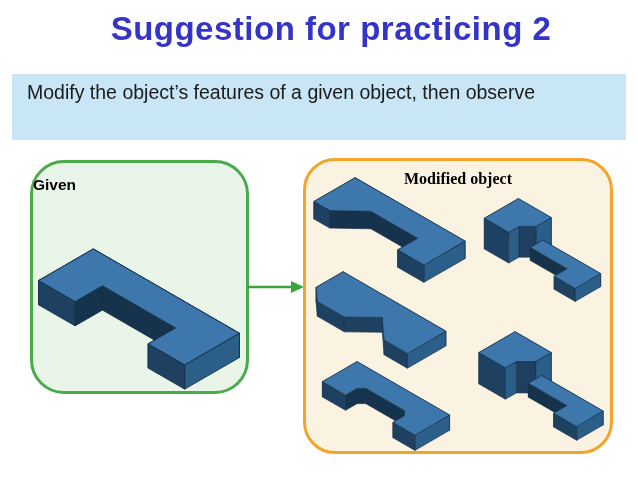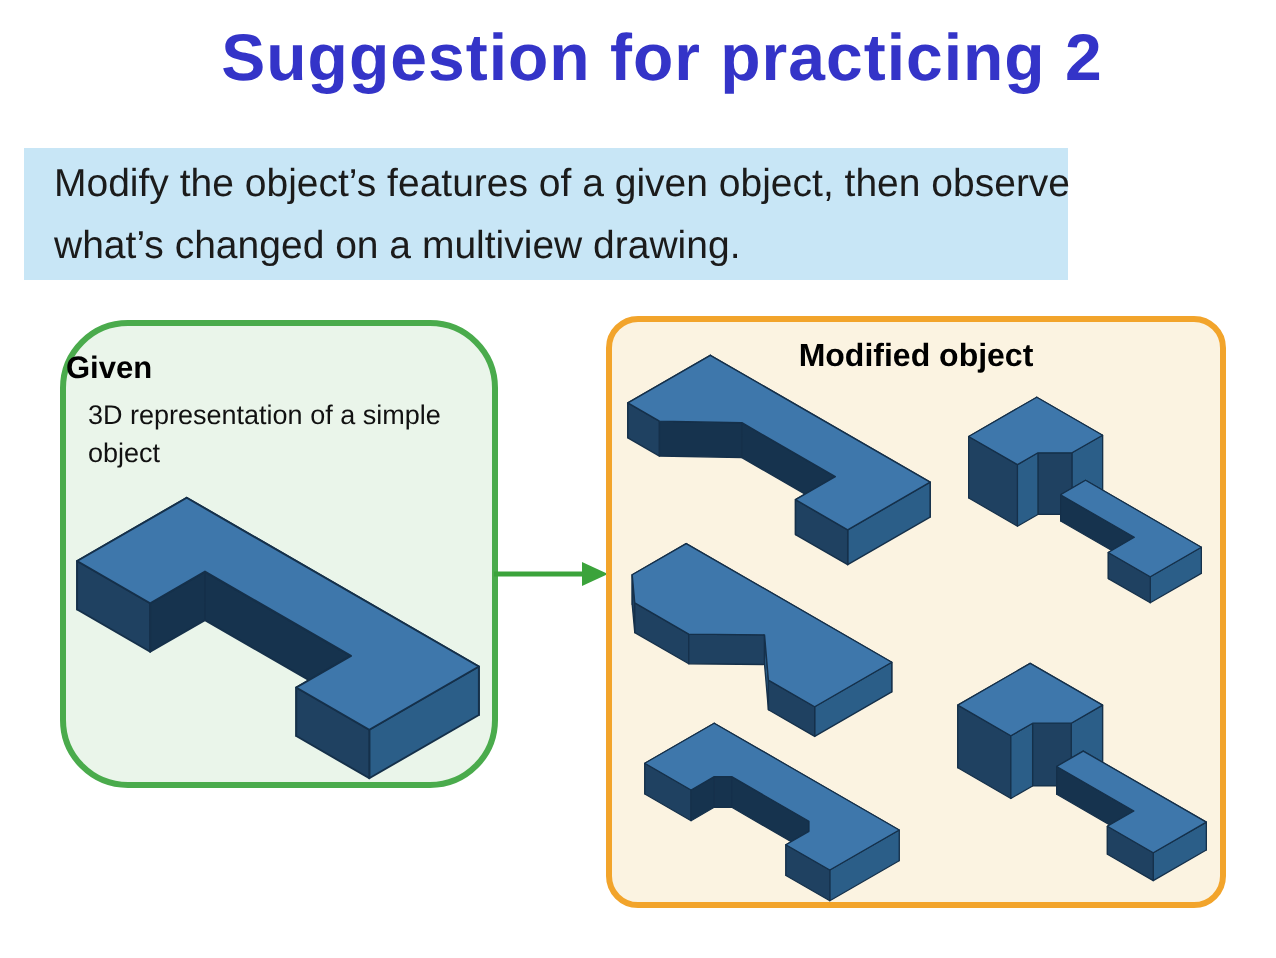--- a/index.html
+++ b/index.html
@@ -6,42 +6,42 @@
   body{
     width:638px;height:479px;position:relative;overflow:hidden;
     background:#ffffff;font-family:"Liberation Sans", sans-serif;
   }
   .title{
     position:absolute;left:12px;top:10px;width:638px;text-align:center;
     font-size:33px;font-weight:bold;color:var(--title-color);
     letter-spacing:0.5px;
   }
   .banner{
-    position:absolute;left:12px;top:74px;width:522px;height:66px;
+    position:absolute;left:12px;top:74px;width:614px;height:66px;
     background:var(--banner-bg);color:#1b1b1b;
     font-size:19.5px;line-height:31px;box-sizing:border-box;
     padding:3px 0 0 15px;
   }
   .banner .line{display:block;white-space:nowrap;}
   .given-box{
     position:absolute;left:30px;top:160px;width:219px;height:234px;
     background:var(--given-bg);border:3px solid var(--given-border);
     border-radius:34px;box-sizing:border-box;
   }
   .given-heading{
     position:absolute;left:0;top:13px;font-size:15.5px;font-weight:bold;color:#000;
   }
   .given-desc{
     position:absolute;left:11px;top:36px;width:200px;
     font-size:13.5px;line-height:1.4;color:#111;
   }
   .modified-box{
     position:absolute;left:303px;top:158px;width:310px;height:296px;
     background:var(--mod-bg);border:3px solid var(--mod-border);
-    border-radius:16px;box-sizing:border-box;
+    border-radius:32px;box-sizing:border-box;font-family:Liberation Serif, serif;
   }
   .modified-heading{
     position:absolute;left:0;top:9px;width:100%;text-align:center;
     font-size:16px;font-weight:bold;color:#000;
   }
   .iso{position:absolute;}
   .iso svg{display:block;width:100%;height:100%;}
   .arrow{position:absolute;left:247px;top:279px;width:58px;height:16px;color:var(--arrow-color);}
   
   #draw-given {left:36px;  top:246px; width:206px; height:146px;}
@@ -51,26 +51,24 @@
   #draw-mod4  {left:315px; top:360px; width:142px; height:92px;}
   #draw-mod5  {left:472px; top:330px; width:138px; height:112px;}
 </style>
 </head>
 <body style="--title-color: #3434C8; --banner-bg: #C8E6F6; --given-border: #4AAB4C; --given-bg: #EAF5EA; --mod-border: #F2A42B; --mod-bg: #FBF3E1; --arrow-color: #3BA33B;">
 
 <div class="title">Suggestion for practicing 2</div>
 
 <div class="banner">
   <span class="line">Modify the object’s features of a given object, then observe</span>
-  <span class="line">what’s changed on a multiview drawing.</span>
 </div>
 
 <div class="given-box">
   <div class="given-heading">Given</div>
-  <div class="given-desc">3D representation of a simple object</div>
 </div>
 <div class="iso" id="draw-given">
     <svg viewBox="-27.2 -12.7 97.7 68.9" preserveAspectRatio="xMidYMid meet">
       <polygon points="-25.98,15.00 0.00,0.00 0.00,-11.50 -25.98,3.50" fill="#16334E" stroke="#15304A" stroke-width="0.45" stroke-linejoin="round"></polygon>
       <polygon points="0.00,0.00 69.28,40.00 69.28,28.50 0.00,-11.50" fill="#16334E" stroke="#15304A" stroke-width="0.45" stroke-linejoin="round"></polygon>
       <polygon points="-8.66,25.00 -25.98,15.00 -25.98,3.50 -8.66,13.50" fill="#1F4161" stroke="#15304A" stroke-width="0.45" stroke-linejoin="round"></polygon>
       <polygon points="4.33,17.50 -8.66,25.00 -8.66,13.50 4.33,6.00" fill="#16334E" stroke="#15304A" stroke-width="0.45" stroke-linejoin="round"></polygon>
       <polygon points="38.97,37.50 4.33,17.50 4.33,6.00 38.97,26.00" fill="#16334E" stroke="#15304A" stroke-width="0.45" stroke-linejoin="round"></polygon>
       <polygon points="25.98,45.00 38.97,37.50 38.97,26.00 25.98,33.50" fill="#2B5E88" stroke="#15304A" stroke-width="0.45" stroke-linejoin="round"></polygon>
       <polygon points="69.28,40.00 43.30,55.00 43.30,43.50 69.28,28.50" fill="#2B5E88" stroke="#15304A" stroke-width="0.45" stroke-linejoin="round"></polygon>

